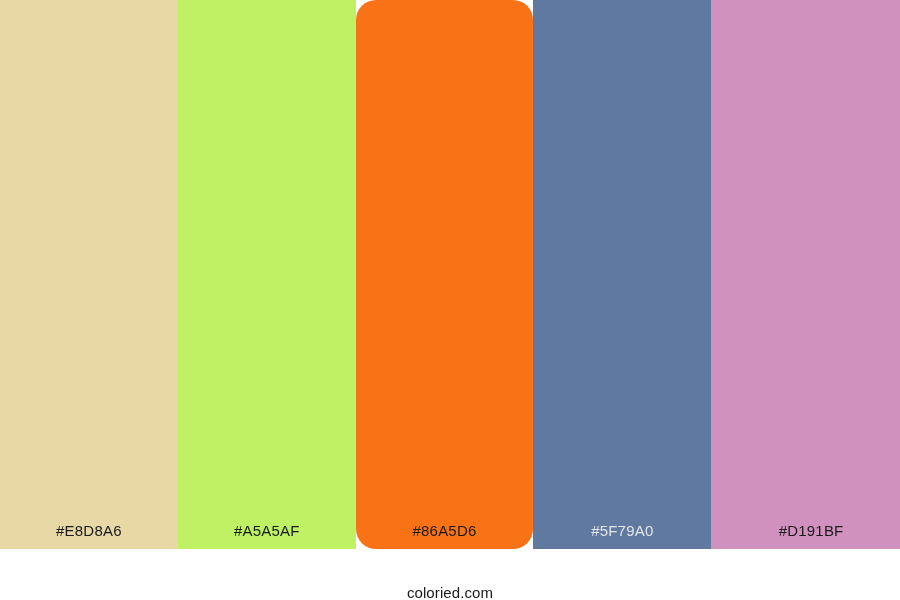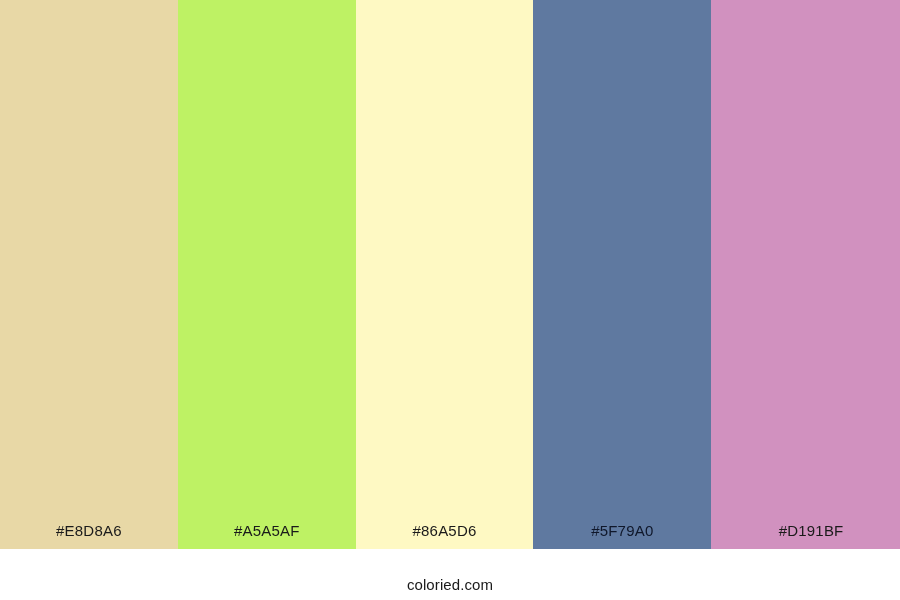--- a/index.html
+++ b/index.html
@@ -39,26 +39,26 @@
     width: 100%;
     text-align: center;
     font-size: 15px;
     line-height: 1;
     letter-spacing: 0.2px;
     padding-bottom: 11px;
     font-family: "Liberation Sans", sans-serif;
     -webkit-font-smoothing: antialiased;
   }
   .label-dark { color: #1a1a1a; }
-  .label-light { color: #0f172a; }
+  .label-light { color: #e5e5e5; }
   #footer-bar {
     flex: 1 1 auto;
     background: #ffffff;
     display: flex;
-    align-items: center;
+    align-items: flex-end;
     justify-content: center;
   }
   #site-credit {
     font-size: 15px;
     line-height: 1;
     color: #1a1a1a;
     padding-top: 19px;
     font-family: "Liberation Sans", sans-serif;
     letter-spacing: 0.1px;
   }
@@ -71,21 +71,21 @@
   <div id="swatch-strip">
 
     <div class="swatch" style="background-color: rgb(232, 216, 166);">
       <span class="swatch-label label-dark">#E8D8A6</span>
     </div>
 
     <div class="swatch" style="background-color: #bef264;">
       <span class="swatch-label label-dark">#A5A5AF</span>
     </div>
 
-    <div class="swatch" style="background-color: #fef9c3;">
+    <div class="swatch" style="background-color: #f97316; border-radius: 20px;">
       <span class="swatch-label label-dark">#86A5D6</span>
     </div>
 
     <div class="swatch" style="background-color: rgb(95, 121, 160);">
       <span class="swatch-label label-light">#5F79A0</span>
     </div>
 
     <div class="swatch" style="background-color: rgb(209, 145, 191); padding-left: 11px;">
       <span class="swatch-label label-dark">#D191BF</span>
     </div>

